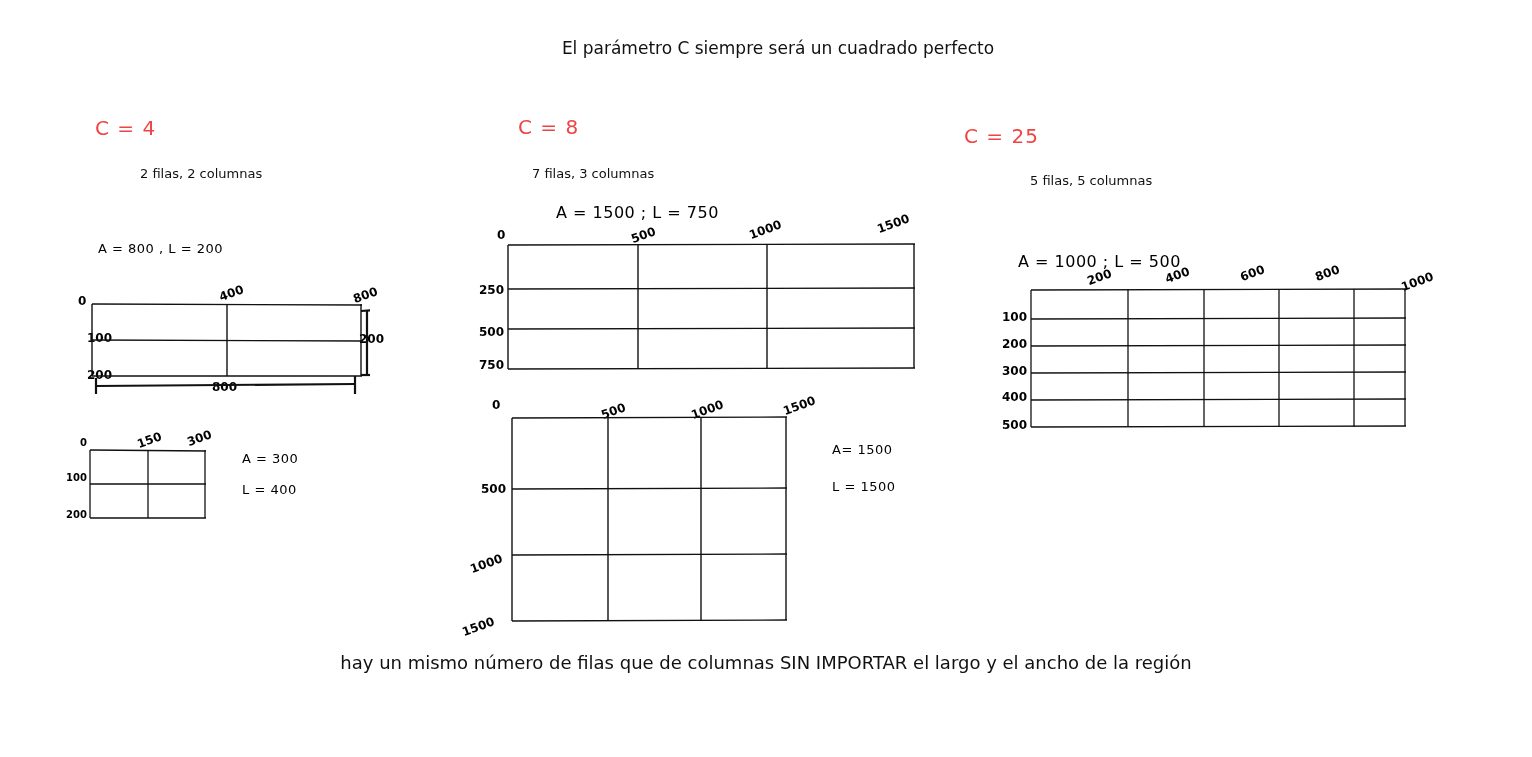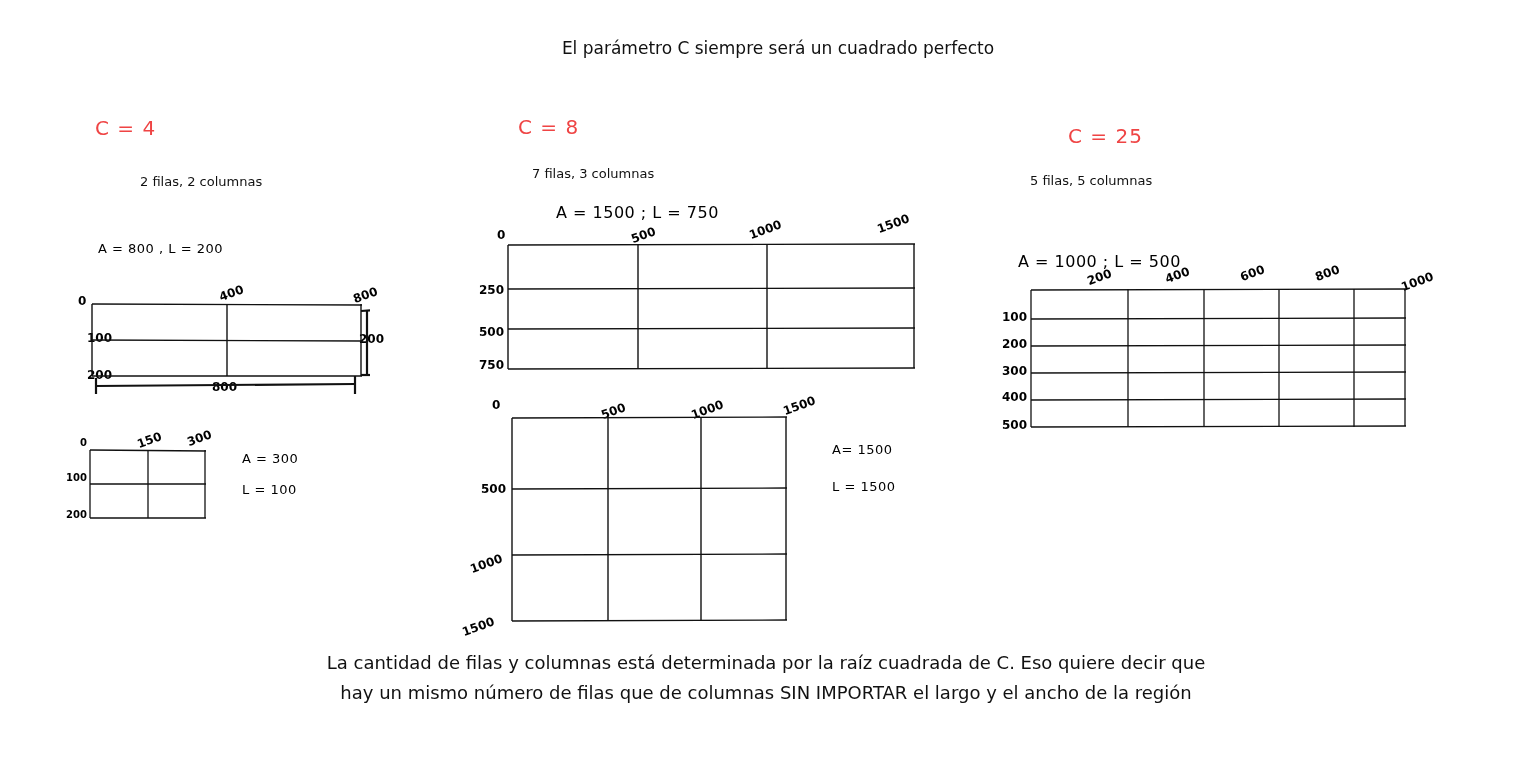--- a/index.html
+++ b/index.html
@@ -77,21 +77,21 @@
     color: #111;
   }
   .footer .ln2 { display: block; }
 </style>
 </head>
 <body>
 
 <div class="abs title">El parámetro C siempre será un cuadrado perfecto</div>
 
 <div class="abs c-label" style="left:95px; top:116px;">C = 4</div>
-<div class="abs sub-label" style="left:140px; top:166px;margin-top:8px;">2 filas, 2 columnas</div>
+<div class="abs sub-label" style="left:140px; top:166px;">2 filas, 2 columnas</div>
 
 <div class="abs al-label" style="left:98px; top:241px;">A = 800 ,  L = 200</div>
 
 <div class="abs tick" style="left:78px; top:294px;">0</div>
 <div class="abs tick tick-rot" style="left:222px; top:290px;">400</div>
 <div class="abs tick tick-rot" style="left:356px; top:292px;">800</div>
 <div class="abs tick" style="left:87px; top:331px;">100</div>
 <div class="abs tick" style="left:87px; top:368px;">200</div>
 <div class="abs tick" style="left:359px; top:332px;">200</div>
 <div class="abs tick" style="left:212px; top:380px;">800</div>
@@ -130,21 +130,21 @@
       <path d="M2,36 L118,36"></path>
       <path d="M2,70 L118,70"></path>
       <path d="M2,2 L2,70"></path>
       <path d="M60,2 L60,70"></path>
       <path d="M117,2 L117,70"></path>
     </g>
   </svg>
 </div>
 
 <div class="abs al-label" style="left:242px; top:451px;">A = 300</div>
-<div class="abs al-label" style="left:242px; top:482px;">L = 100</div>
+<div class="abs al-label" style="left:242px; top:482px;">L = 400</div>
 
 <div class="abs c-label" style="left:518px; top:115px;">C = 8</div>
 <div class="abs sub-label" style="left:532px; top:166px;">7 filas, 3 columnas</div>
 
 <div class="abs al-label-sm" style="left:556px; top:203px;">A = 1500 ;  L = 750</div>
 
 <div class="abs tick" style="left:497px; top:228px;">0</div>
 <div class="abs tick tick-rot" style="left:634px; top:232px;">500</div>
 <div class="abs tick tick-rot" style="left:752px; top:228px;">1000</div>
 <div class="abs tick tick-rot" style="left:880px; top:222px;">1500</div>
@@ -186,21 +186,21 @@
       <path d="M99,2 L99,206"></path>
       <path d="M192,2 L192,205"></path>
       <path d="M277,2 L277,205"></path>
     </g>
   </svg>
 </div>
 
 <div class="abs al-label" style="left:832px; top:442px;">A= 1500</div>
 <div class="abs al-label" style="left:832px; top:479px;">L = 1500</div>
 
-<div class="abs c-label" style="left:1068px; top:124px;">C = 25</div>
+<div class="abs c-label" style="left:964px; top:124px;">C = 25</div>
 <div class="abs sub-label" style="left:1030px; top:173px;">5 filas, 5 columnas</div>
 
 <div class="abs al-label-sm" style="left:1018px; top:227px;margin-top:25px;">A = 1000 ;  L = 500</div>
 
 <div class="abs tick tick-rot" style="left:1090px; top:274px;">200</div>
 <div class="abs tick tick-rot" style="left:1168px; top:272px;">400</div>
 <div class="abs tick tick-rot" style="left:1243px; top:270px;">600</div>
 <div class="abs tick tick-rot" style="left:1318px; top:270px;">800</div>
 <div class="abs tick tick-rot" style="left:1404px; top:280px;">1000</div>
 
@@ -223,15 +223,14 @@
       <path d="M100,2 L100,140"></path>
       <path d="M176,2 L176,140"></path>
       <path d="M251,2 L251,140"></path>
       <path d="M326,2 L326,140"></path>
       <path d="M377,2 L377,139"></path>
     </g>
   </svg>
 </div>
 
 <div class="abs footer" style="top:648px;">
-  <span class="ln1">La cantidad de filas y columnas está determinada por la raíz cuadrada de C. Eso quiere decir que</span>
   <span class="ln2">hay un mismo número de filas que de columnas SIN IMPORTAR el largo y el ancho de la región</span>
 </div>
 
 </body></html>

